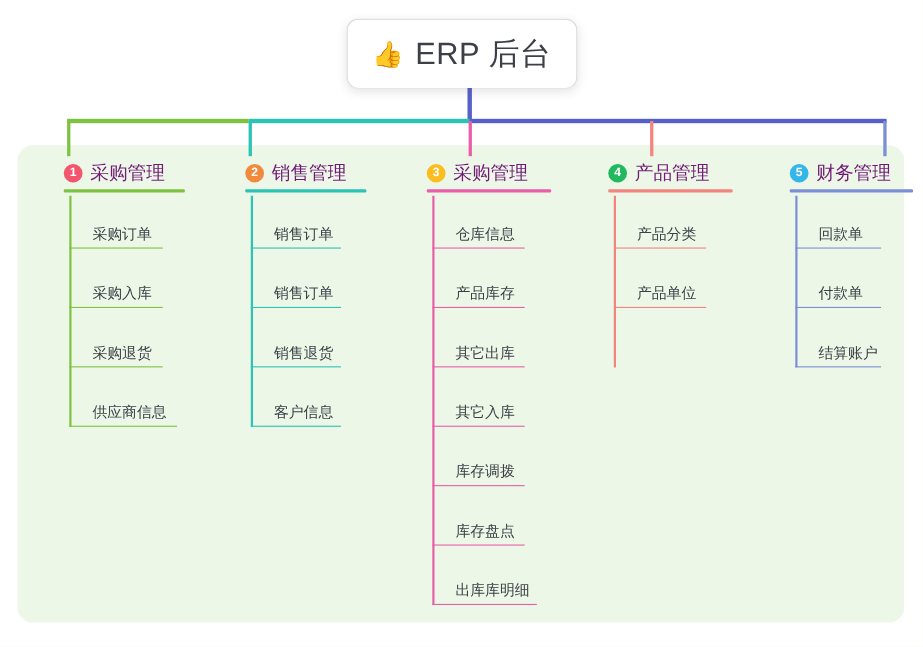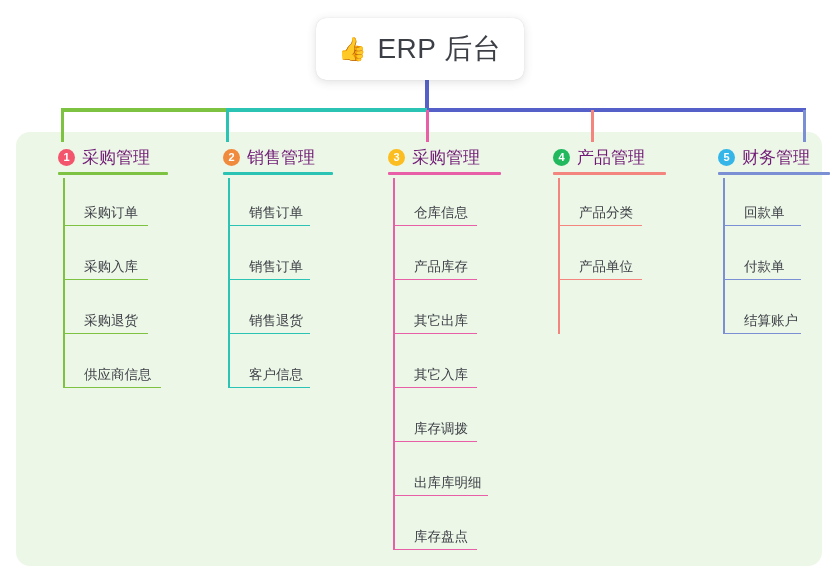--- a/index.html
+++ b/index.html
@@ -156,26 +156,26 @@
           </div>
           <div class="item">
             <span class="item-label">其它入库</span>
             <div class="item-rule" style="width: 84px; background: rgb(232, 95, 168);"></div>
           </div>
           <div class="item">
             <span class="item-label">库存调拨</span>
             <div class="item-rule" style="width: 84px; background: rgb(232, 95, 168);"></div>
           </div>
           <div class="item">
+            <span class="item-label">库存盘点</span>
+            <div class="item-rule" style="width: 84px; background: rgb(232, 95, 168);"></div>
+          </div>
+          <div class="item">
             <span class="item-label">出库库明细</span>
             <div class="item-rule" style="width: 95px; background: rgb(232, 95, 168);"></div>
-          </div>
-          <div class="item">
-            <span class="item-label">库存盘点</span>
-            <div class="item-rule" style="width: 84px; background: rgb(232, 95, 168);"></div>
           </div>
         </div>
       </div>
       <div class="col" style="left: 531px; width: 150px;">
         <div class="col-head">
           <span class="badge" style="background: rgb(34, 185, 94);">4</span>
           <span class="col-title">产品管理</span>
         </div>
         <div class="head-rule" style="width: 113px; background: rgb(244, 132, 126); top: 30px;"></div>
         <div class="col-body" style="margin-top: 6px;">

